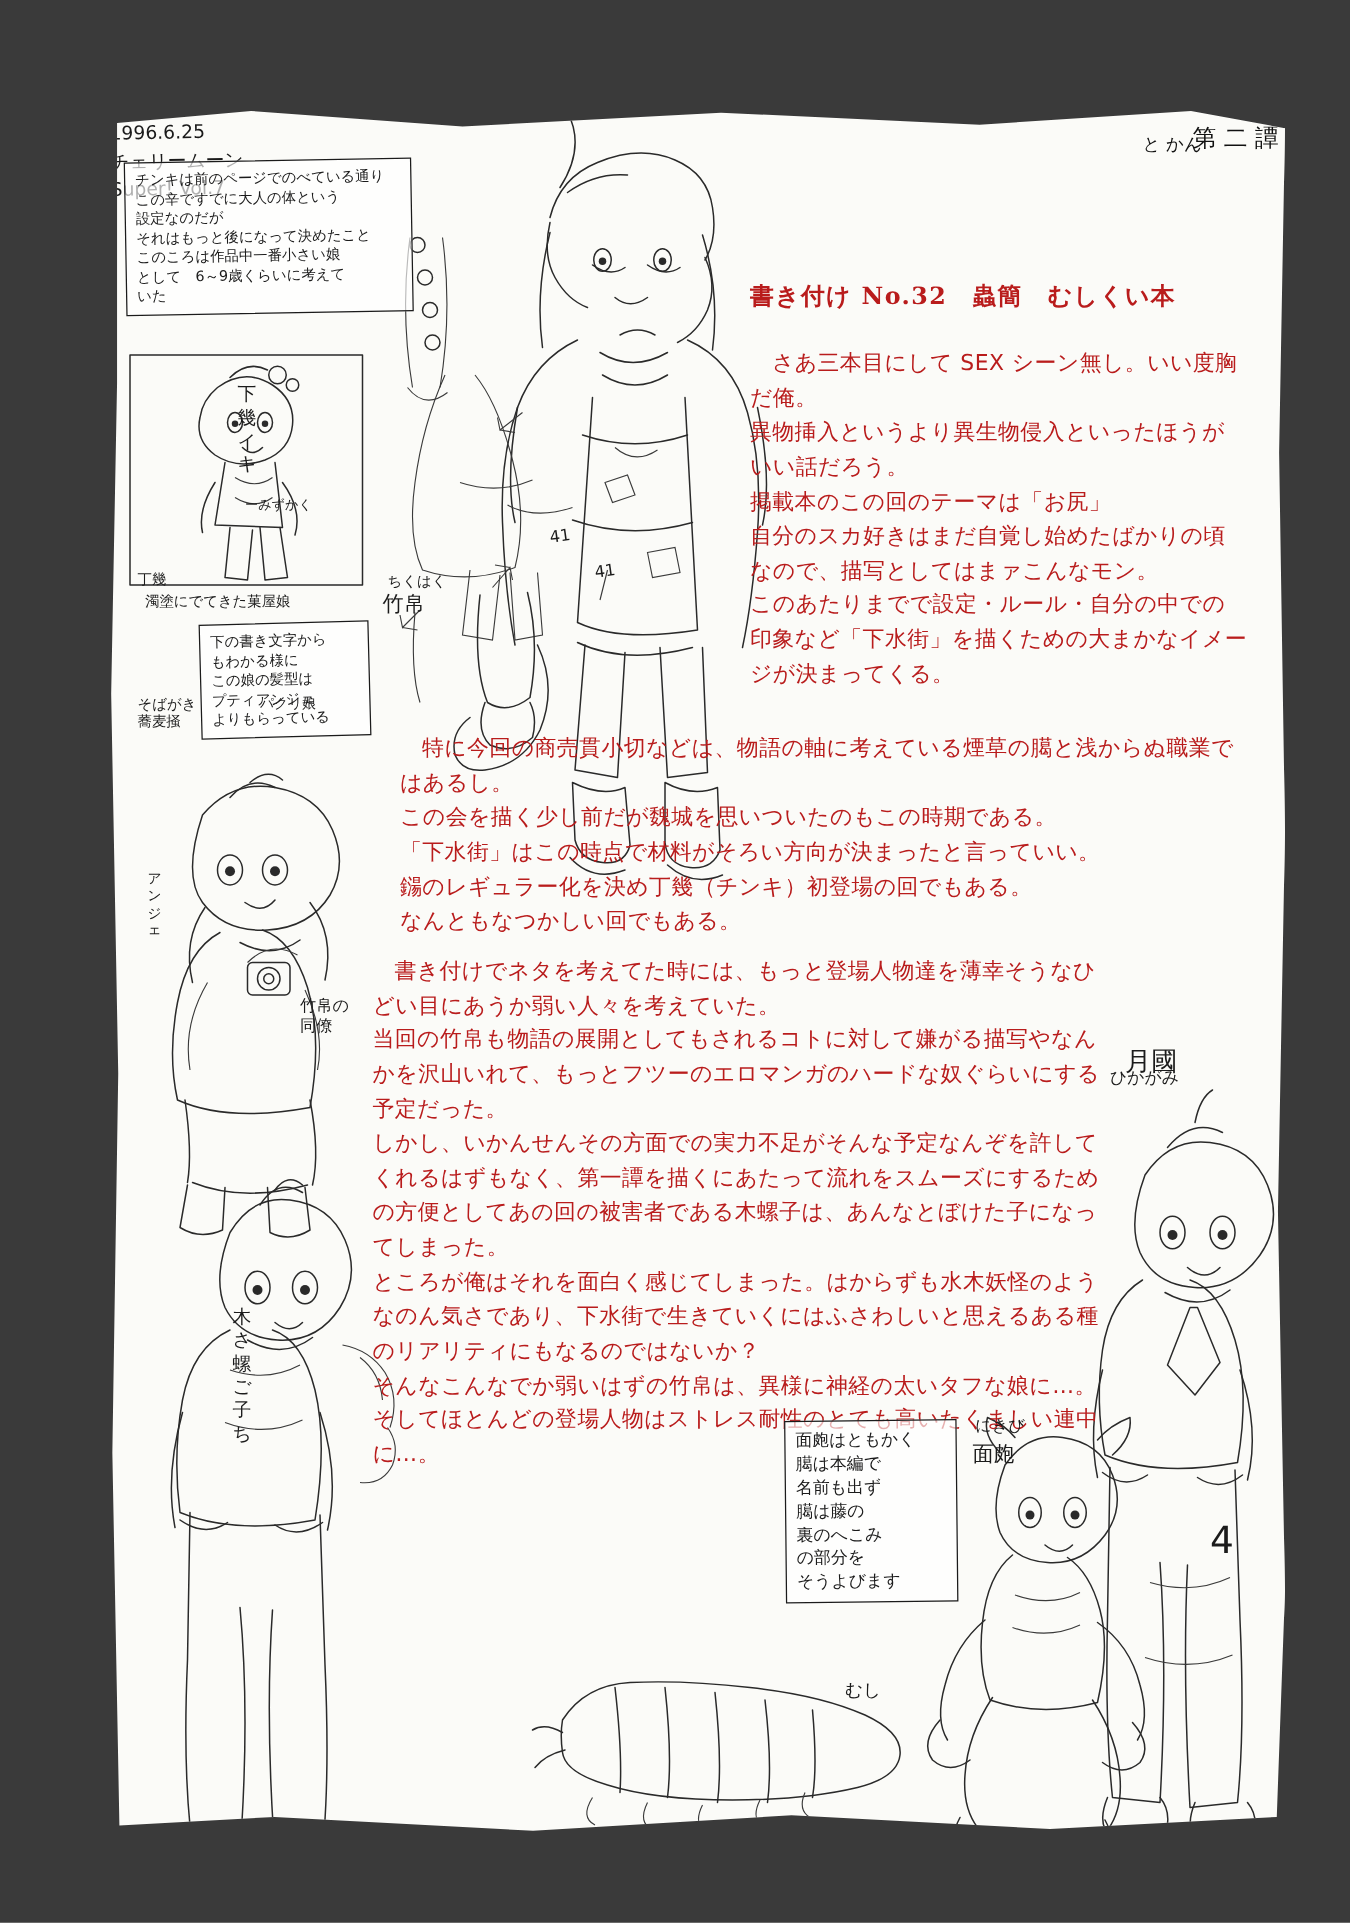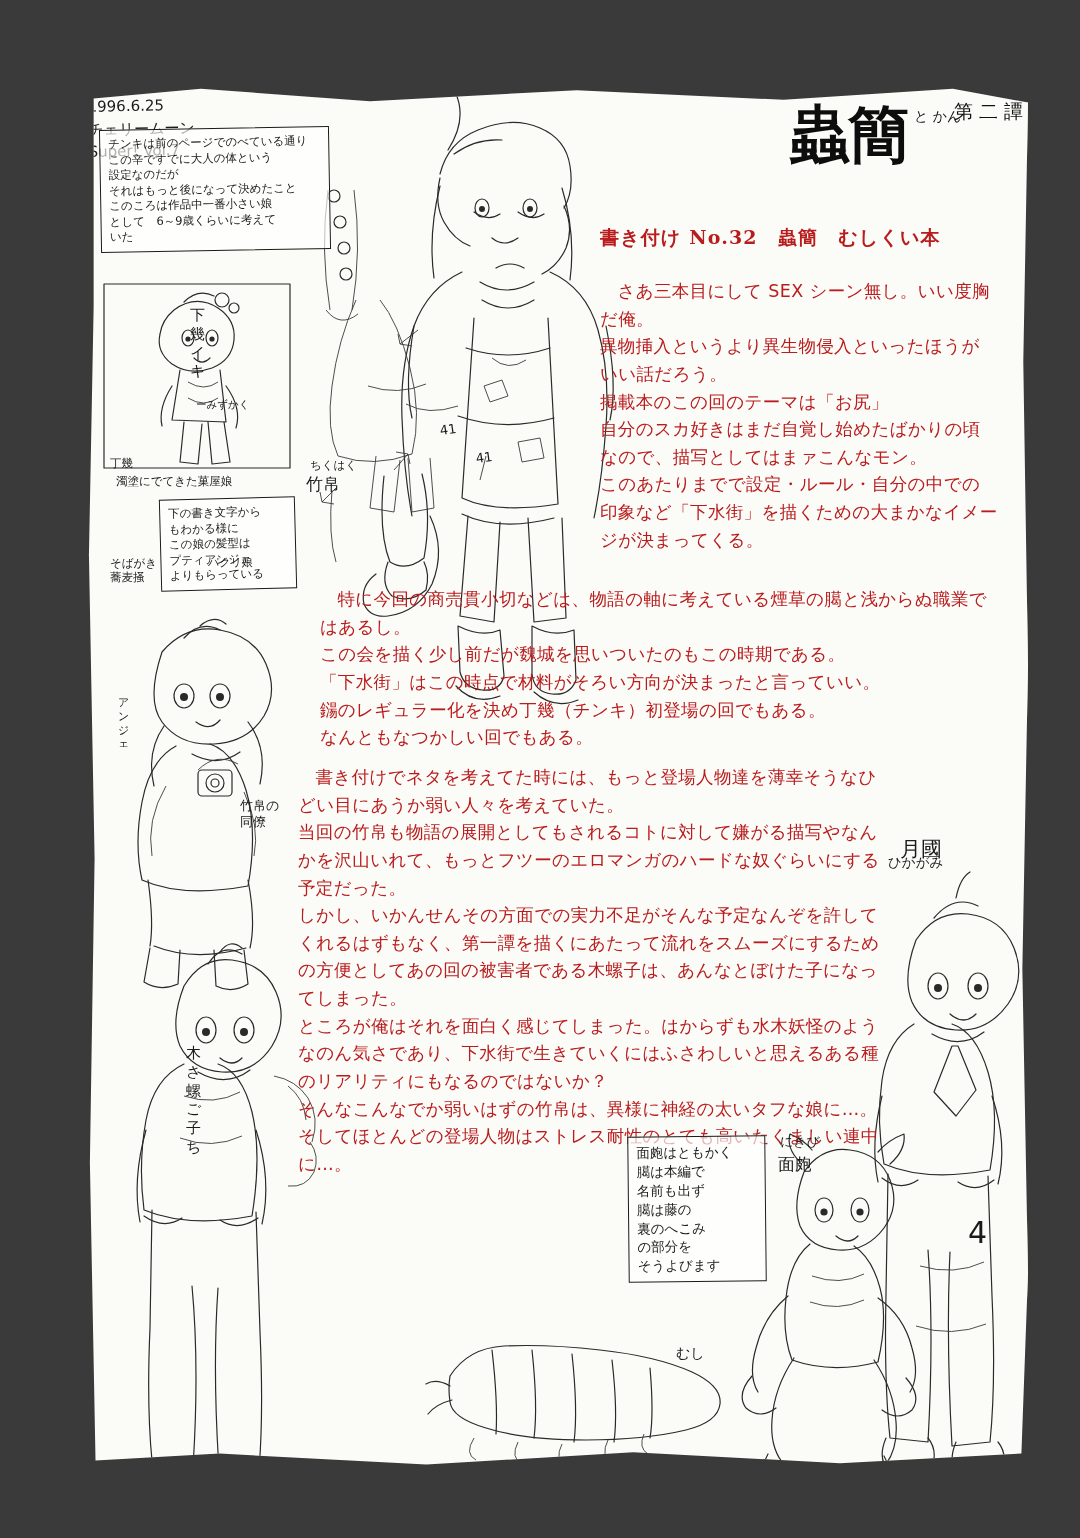--- a/index.html
+++ b/index.html
@@ -375,21 +375,20 @@
       <path class="ink-l" d="M306 384 l14 -16 l2 10 m-2 -10 l-12 -2"></path>
     </g>
   </svg>
 
   <div class="layer">
 
     <div id="date-block">1996.6.25
 チェリームーン
 Super! Vol.7</div>
 
-    <div id="title-kanji">蟲簡</div>
     <div id="title-ruby">と
 かん</div>
     <div id="title-sub">第
 二
 譚</div>
 
     <div class="jp" id="note-heading">書き付け No.32　蟲簡　むしくい本</div>
 
     <div class="jp" id="body-1">さあ三本目にして SEX シーン無し。いい度胸だ俺。
 異物挿入というより異生物侵入といったほうがいい話だろう。

